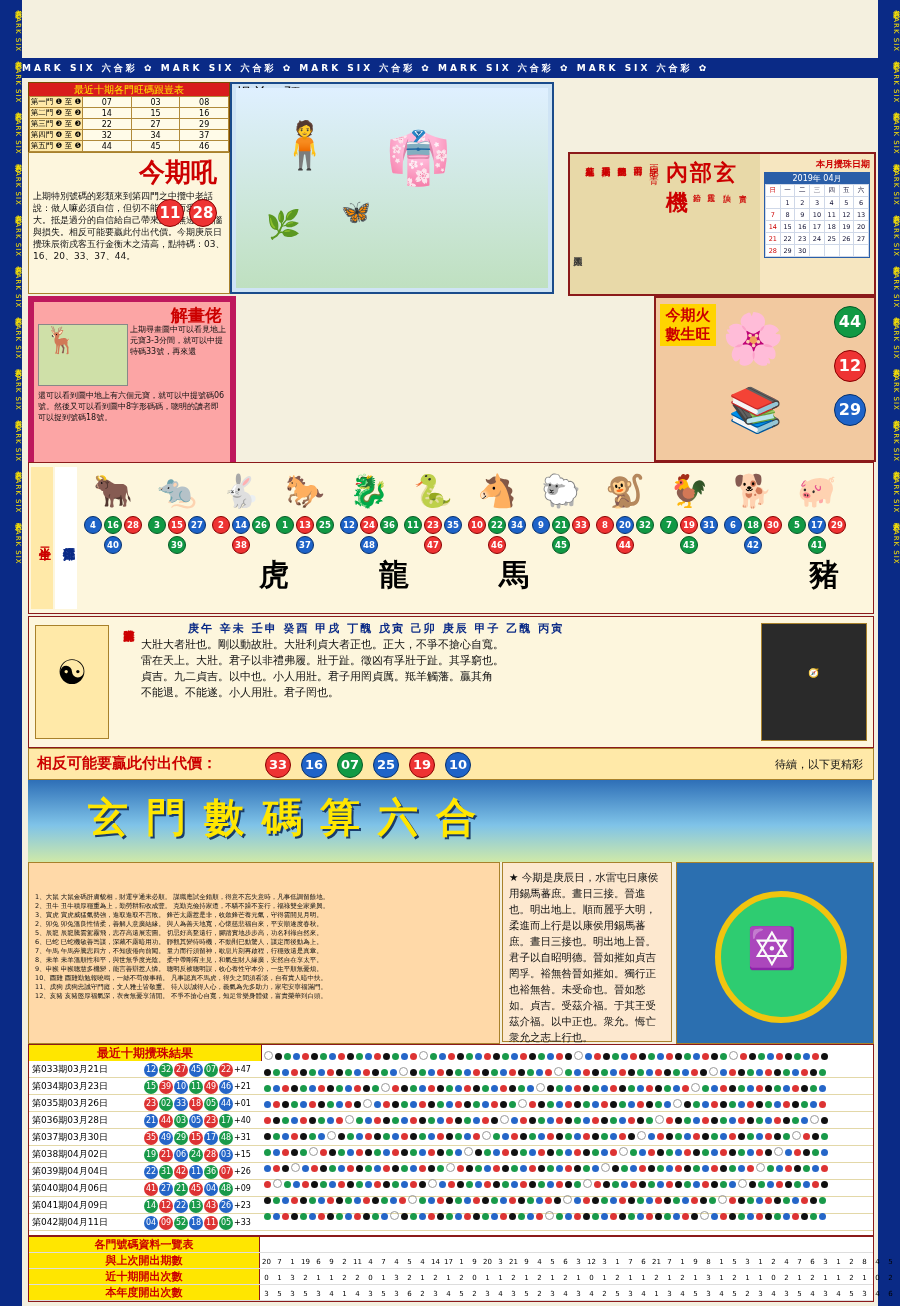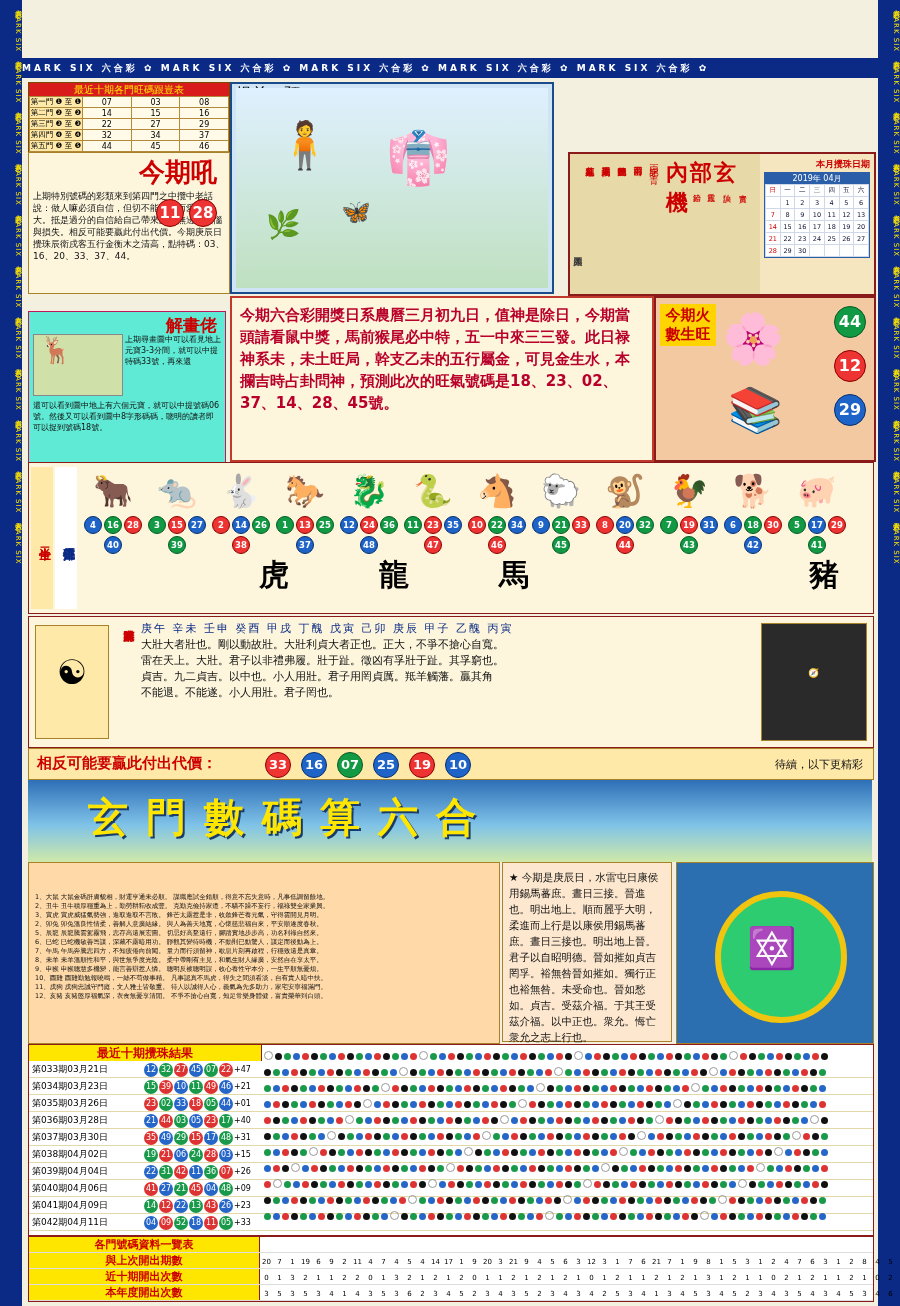--- a/index.html
+++ b/index.html
@@ -74,21 +74,21 @@
   .zcol{position:absolute;top:4px;width:64px;height:142px;text-align:center;}
   .zanimal{height:48px;font-size:32px;line-height:48px;}
   .zballs{font-size:0;}
   .zballs .ball{width:16px;height:16px;line-height:16px;font-size:8.5px;margin:1px;}
 
   
   .bazi{position:absolute;left:6px;top:616px;width:844px;height:130px;background:#fdf6dd;border:1px solid #8b1a1a;}
   .bazi .ttl{position:absolute;left:84px;top:4px;width:22px;height:120px;color:#c00;font-size:11px;
     writing-mode:vertical-rl;font-weight:bold;}
   .bazi .txt{position:absolute;left:112px;top:4px;width:600px;font-size:11px;line-height:16px;color:#111;}
-  .bazi .rowhead{color:#0a2a86;font-weight:normal;letter-spacing:2px;}
+  .bazi .rowhead{color:#0a2a86;font-weight:bold;letter-spacing:2px;margin-left:47px;}
   .bazi .yin{position:absolute;left:6px;top:8px;width:72px;height:112px;border:1px solid #a8812b;background:#ffe9a8;}
   .bazi .compass{position:absolute;right:6px;top:6px;width:104px;height:116px;border:1px solid #a8812b;background:#2a2a2a;}
 
   .pickline{position:absolute;left:6px;top:748px;width:844px;height:30px;background:#ffe9a8;border:1px solid #a8812b;}
   .pickline .lab{position:absolute;left:8px;top:5px;font-size:15px;color:#c00;font-weight:bold;}
   .pickline .balls{position:absolute;left:236px;top:3px;}
   .pickline .balls .ball{width:24px;height:24px;line-height:24px;font-size:13px;margin-right:10px;}
   .pickline .tail{position:absolute;right:10px;top:8px;font-size:11px;color:#111;}
 
   
@@ -131,21 +131,21 @@
   .calbox{position:absolute;left:546px;top:152px;width:304px;height:140px;background:#f6e6c0;border:2px solid #8b1a1a;overflow:hidden;}
   .calbox .scroll{position:absolute;left:0;top:0;width:190px;height:140px;background:#e8d9a8;}
   .calbox .vtxt{position:absolute;top:6px;font-size:9px;line-height:11px;color:#c00;writing-mode:vertical-rl;}
   .cal{position:absolute;right:4px;top:18px;width:104px;background:#fff;border:1px solid #2a5ea8;}
   .cal .ch{background:#2a5ea8;color:#fff;font-size:8px;text-align:center;height:11px;line-height:11px;}
   .cal table{border-collapse:collapse;width:100%;font-size:6.5px;}
   .cal td{width:14px;height:9px;text-align:center;border:1px solid #cfd8e8;color:#113;}
   .cal td.sun{color:#c00;}
   .calbox .rlabel{position:absolute;right:4px;top:4px;font-size:9px;color:#c00;font-weight:bold;}
 
-  .jiehua{position:absolute;left:6px;top:311px;width:196px;height:162px;background:#5eead4;border:1px solid #be185d;}
+  .jiehua{position:absolute;left:6px;top:296px;width:196px;height:162px;background:#fca5a5;border:6px solid #be185d;}
   .jiehua .ttl{position:absolute;right:8px;top:2px;font-size:17px;color:#c00;font-weight:bold;}
   .jiehua .img{position:absolute;left:4px;top:22px;width:88px;height:60px;background:#cfe0a8;border:1px solid #888;}
   .jiehua .tx{position:absolute;left:96px;top:22px;width:96px;font-size:8px;line-height:11px;color:#111;}
   .jiehua .tx2{position:absolute;left:4px;top:88px;width:188px;font-size:8px;line-height:11px;color:#111;}
 
   .sidepic{position:absolute;left:208px;top:82px;width:320px;height:208px;background:#cfe4f5;border:2px solid #1a4b8b;overflow:hidden;}
   .scene{position:absolute;inset:4px;background:linear-gradient(180deg,#dff0ff,#bfe0c0);}
 </style>
 </head>
 <body>
@@ -301,23 +301,20 @@
 
     <div class="jiehua">
       <div class="ttl">解畫佬</div>
       <div class="img">
         <div style="font-size:26px;padding-left:6px;">🦌</div>
       </div>
       <div class="tx">上期尋畫圖中可以看見地上元寶3-3分間，就可以中提特碼33號，再來還</div>
       <div class="tx2">還可以看到圖中地上有六個元寶，就可以中提號碼06號。然後又可以看到圖中8字形碼碼，聰明的讀者即可以捉到號碼18號。</div>
     </div>
 
-    <div class="article">
-      <p>今期六合彩開獎日系農曆三月初九日，值神是除日，今期當頭請看鼠中獎，馬前猴尾必中特，五一中來三三發。此日禄神系未，未土旺局，幹支乙未的五行屬金，可見金生水，本攔吉時占卦問神，預測此次的旺氣號碼是18、23、02、37、14、28、45號。</p>
-    </div>
 
     <div class="fire">
       <div class="lbl">今期火數生旺</div>
       <div style="position:absolute;left:66px;top:12px;font-size:50px;">🌸</div>
       <div style="position:absolute;left:72px;top:86px;font-size:44px;">📚</div>
       <div class="nums">
         <span class="ball green">44</span>
         <span class="ball">12</span>
         <span class="ball blue">29</span>
       </div>

